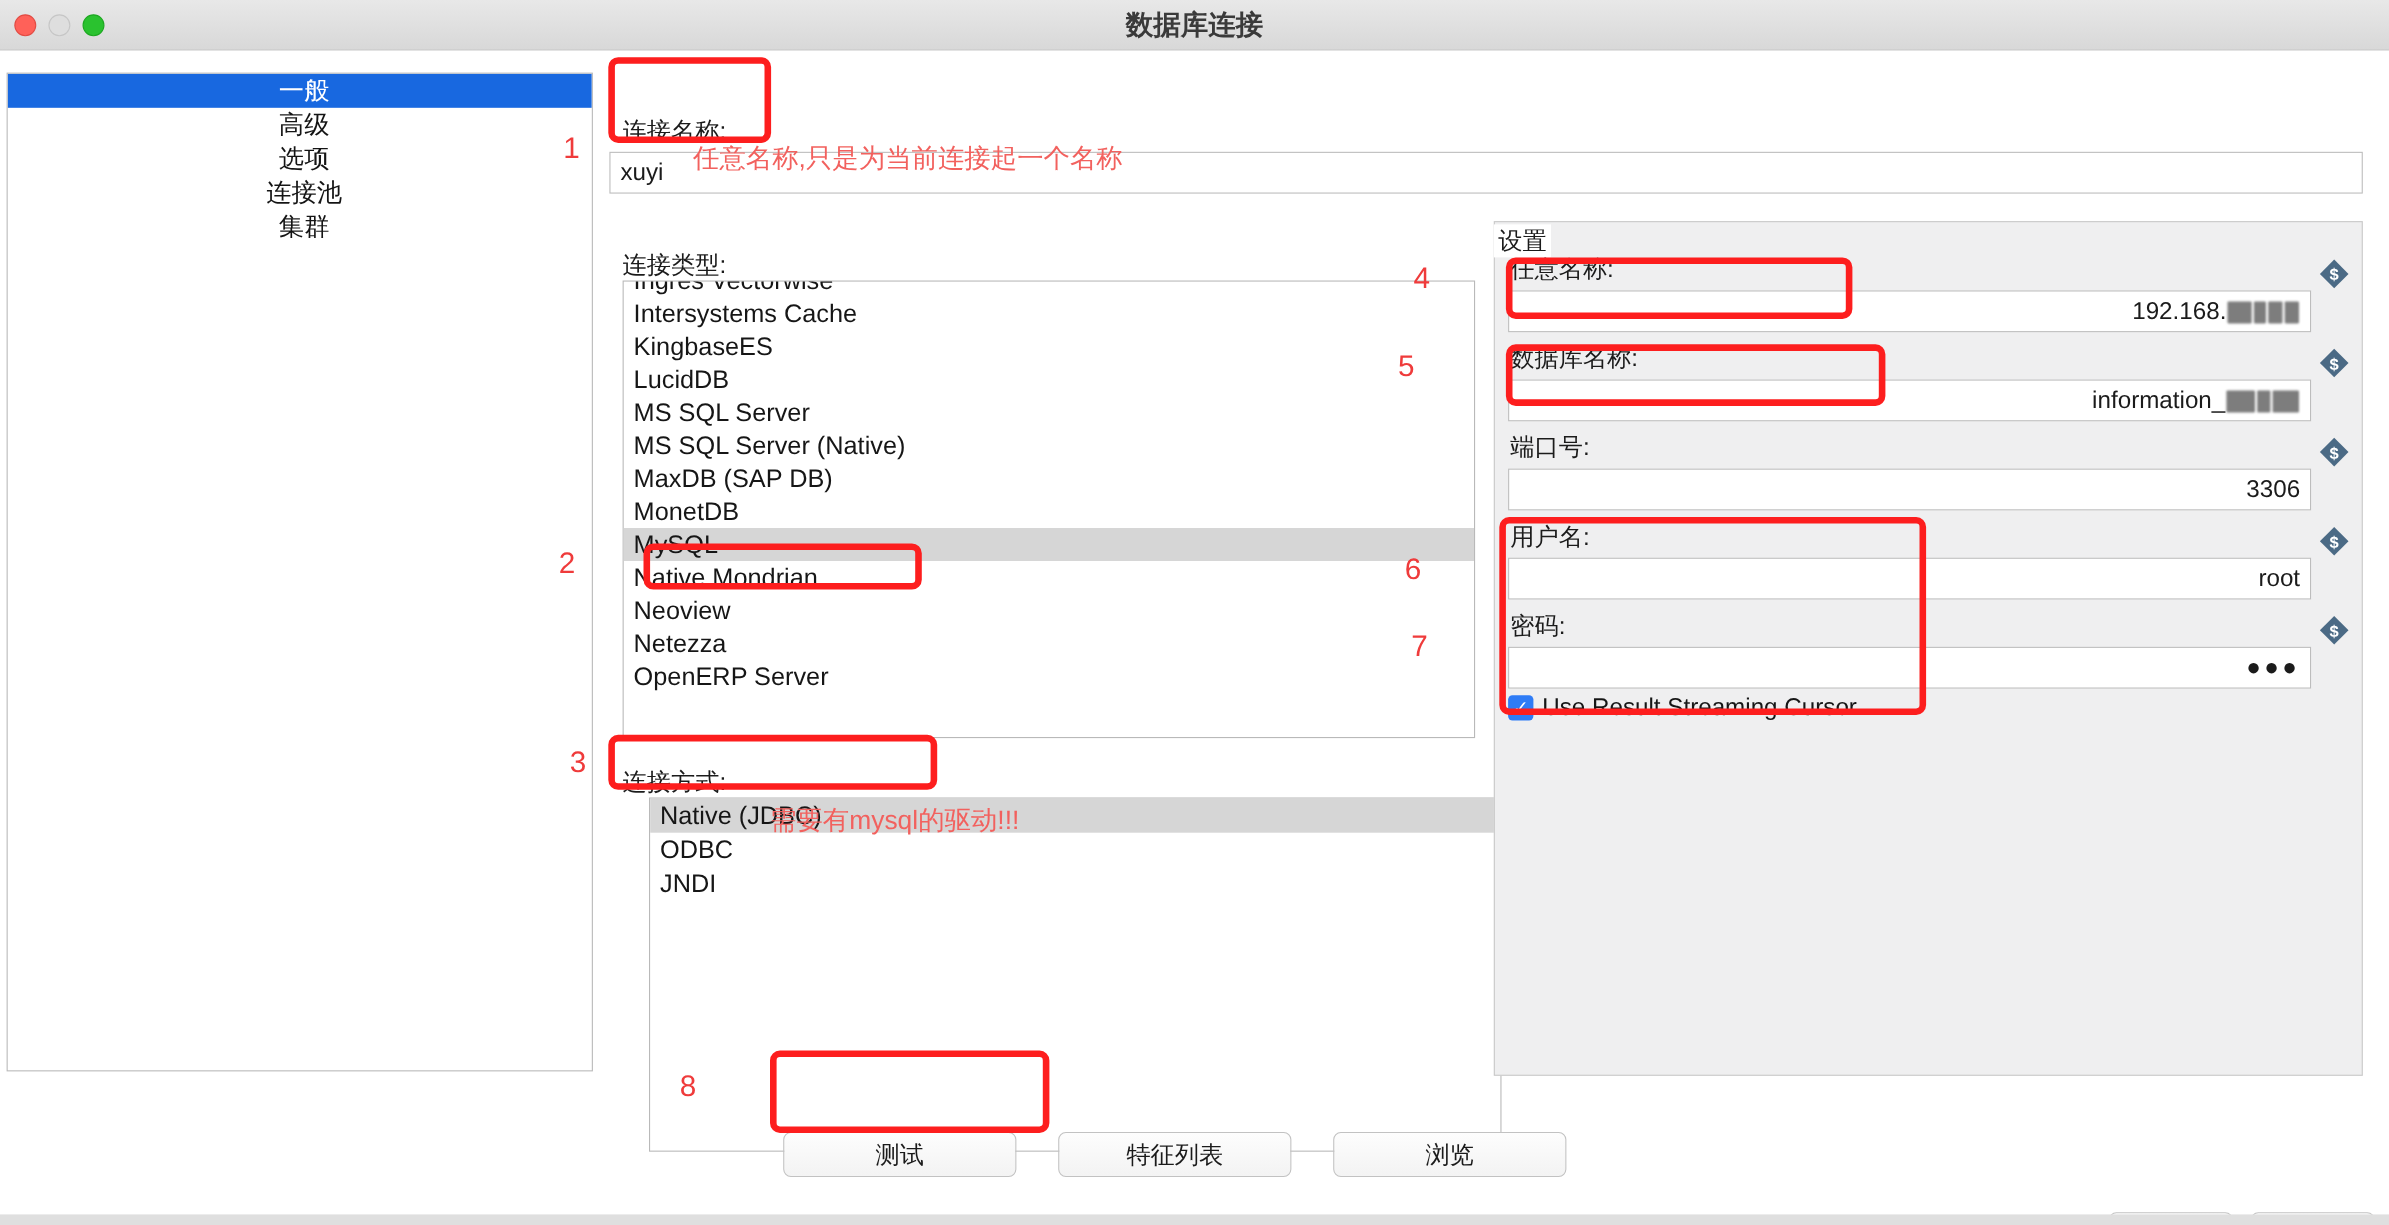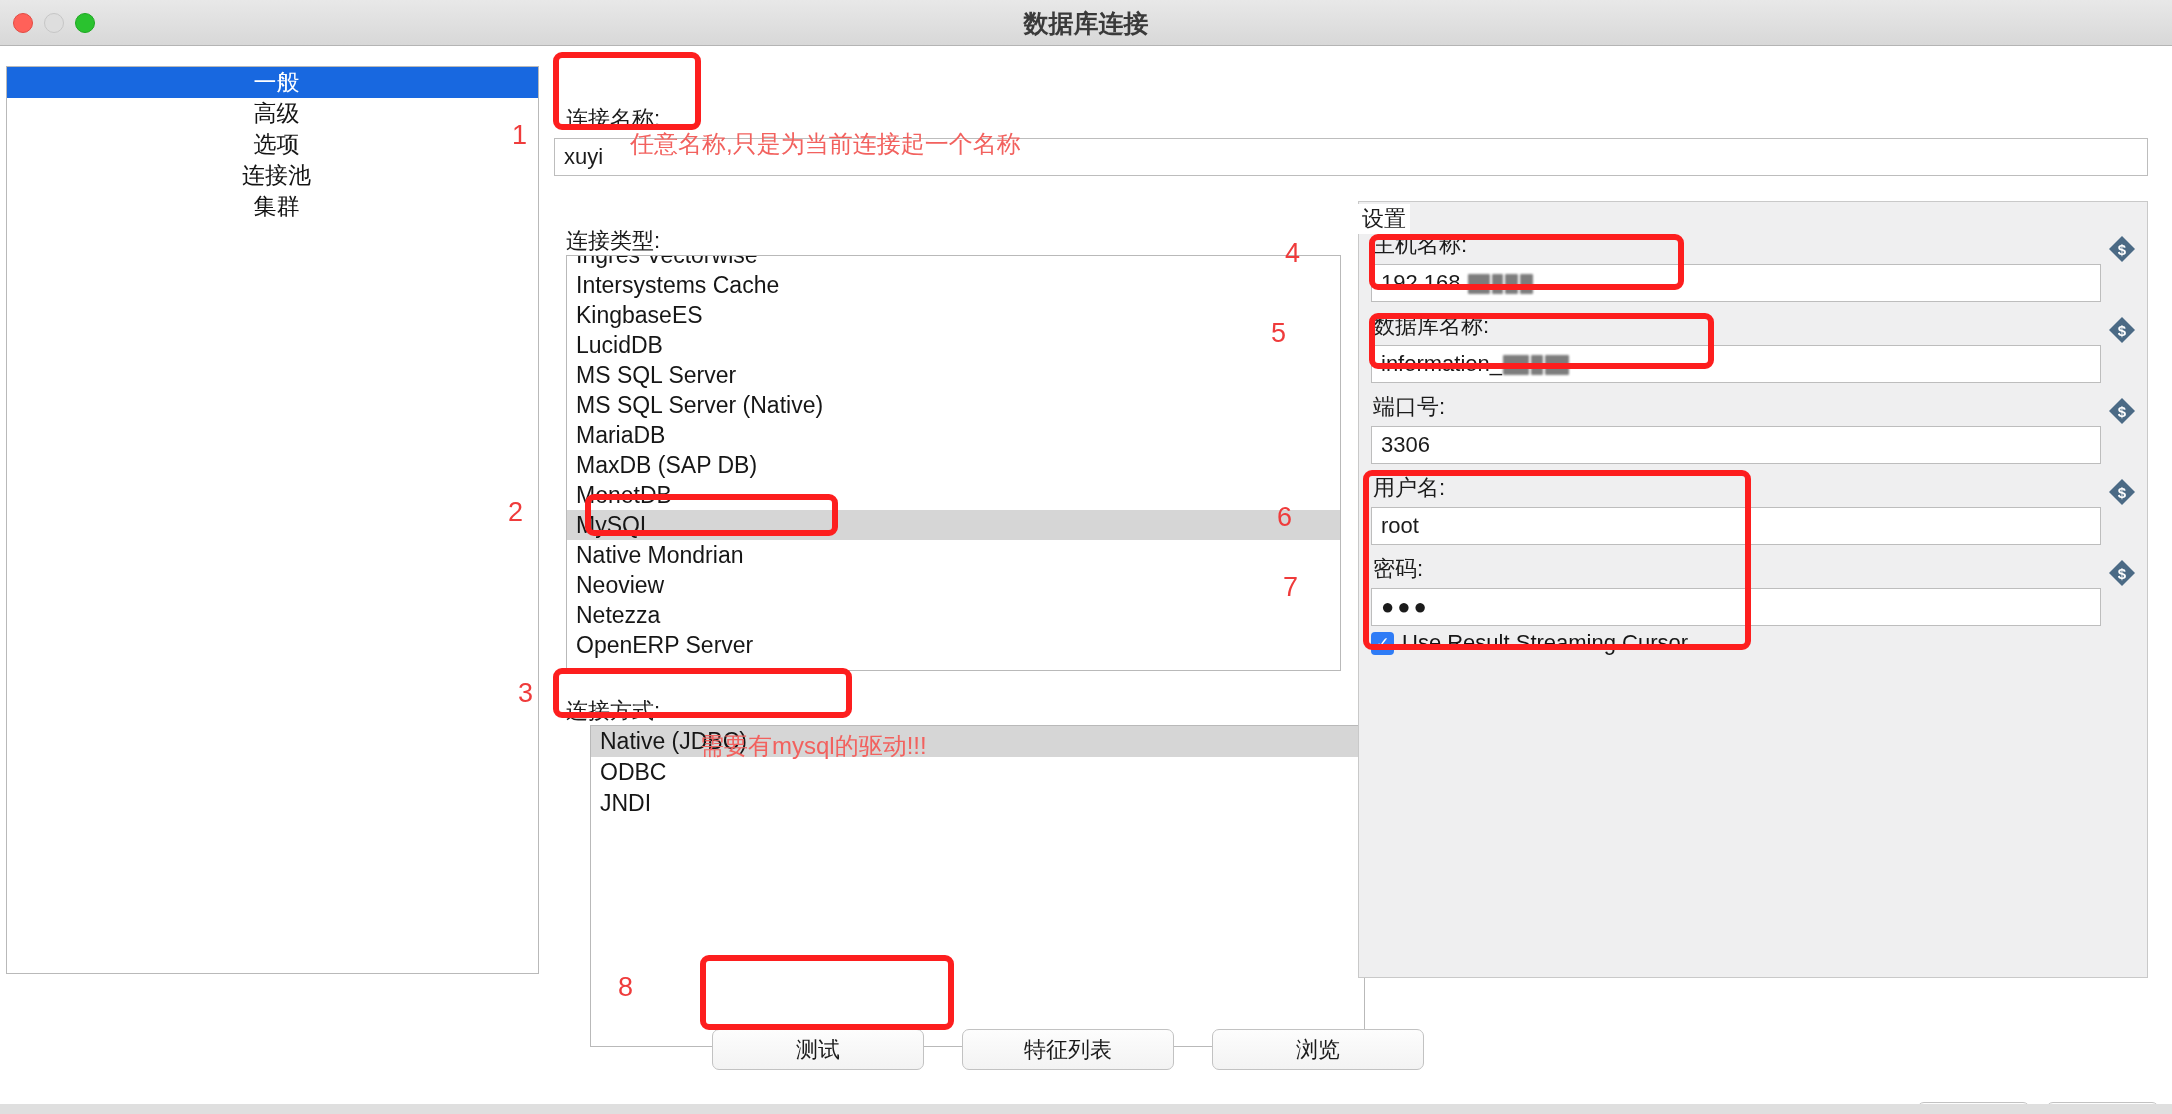--- a/index.html
+++ b/index.html
@@ -94,21 +94,21 @@
   .settings-title {
     position: absolute; left: 1358px; top: 158px; font-size: 22px; color: #1b1b1b;
     background: #ffffff; padding: 0 4px; z-index: 3;
   }
   .settings-inner { position: absolute; left: 12px; top: 28px; width: 766px; }
   .slabel { font-size: 22px; color: #1b1b1b; margin: 0 0 4px 2px; white-space: nowrap; }
   .srow { position: relative; margin-bottom: 9px; }
   .sinput {
     width: 730px; height: 38px; background: #ffffff; border: 1px solid #bdbdbd;
     font-size: 22px; color: #1b1b1b; padding: 0 9px; line-height: 36px;
-    overflow: hidden; white-space: nowrap;
+    overflow: hidden; white-space: nowrap; text-align: right;
   }
   .var-icon {
     position: absolute; right: 0; top: 4px; width: 30px; height: 30px;
   }
   .masked {
     display: inline-block; vertical-align: middle;
     background: #7d7d7d; height: 20px; margin: 0 1px; border-radius: 1px;
     filter: blur(1.2px);
   }
   .dots { letter-spacing: 3px; font-size: 22px; }
@@ -178,21 +178,20 @@
   <div class="note-red" style="left:630px; top:82px;">任意名称,只是为当前连接起一个名称</div>
 
   <div class="conntype-label">连接类型:</div>
   <div class="conntype-list">
     <div class="db-item cut-top">Ingres Vectorwise</div>
     <div class="db-item">Intersystems Cache</div>
     <div class="db-item">KingbaseES</div>
     <div class="db-item">LucidDB</div>
     <div class="db-item">MS SQL Server</div>
     <div class="db-item">MS SQL Server (Native)</div>
-    <div class="db-item">MariaDB</div>
     <div class="db-item">MaxDB (SAP DB)</div>
     <div class="db-item">MonetDB</div>
     <div class="db-item selected">MySQL</div>
     <div class="db-item">Native Mondrian</div>
     <div class="db-item">Neoview</div>
     <div class="db-item">Netezza</div>
     <div class="db-item">OpenERP Server</div>
   </div>
 
   <div class="connmethod-label">连接方式:</div>
@@ -201,21 +200,21 @@
     <div class="m-item">ODBC</div>
     <div class="m-item">JNDI</div>
   </div>
   <div class="note-red" style="left:700px; top:684px;">需要有mysql的驱动!!!</div>
 
   <div class="settings-title">设置</div>
   <div class="settings">
     <div class="settings-inner">
 
       <div class="srow">
-        <div class="slabel">主机名称:</div>
+        <div class="slabel">任意名称:</div>
         <div class="sinput"><span>192.168.</span><span class="masked" style="width:22px"></span><span class="masked" style="width:11px"></span><span class="masked" style="width:13px"></span><span class="masked" style="width:13px"></span></div>
         <span class="var-icon">
           <svg width="30" height="30" viewBox="0 0 30 30">
               <polygon points="15,2 28,15 15,28 2,15" fill="#4b6a85"></polygon>
               <text x="15" y="21" font-size="15" fill="#ffffff" text-anchor="middle" font-family="Liberation Sans, sans-serif" font-weight="bold">$</text>
             </svg>
         </span>
       </div>
 
       <div class="srow">

